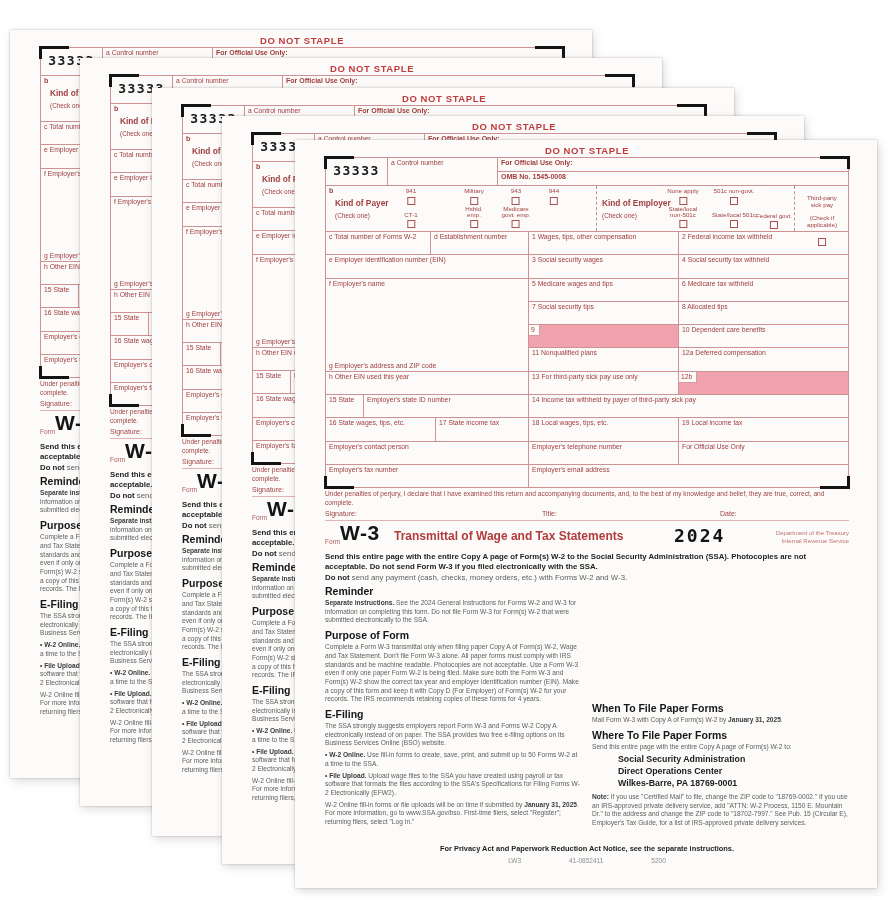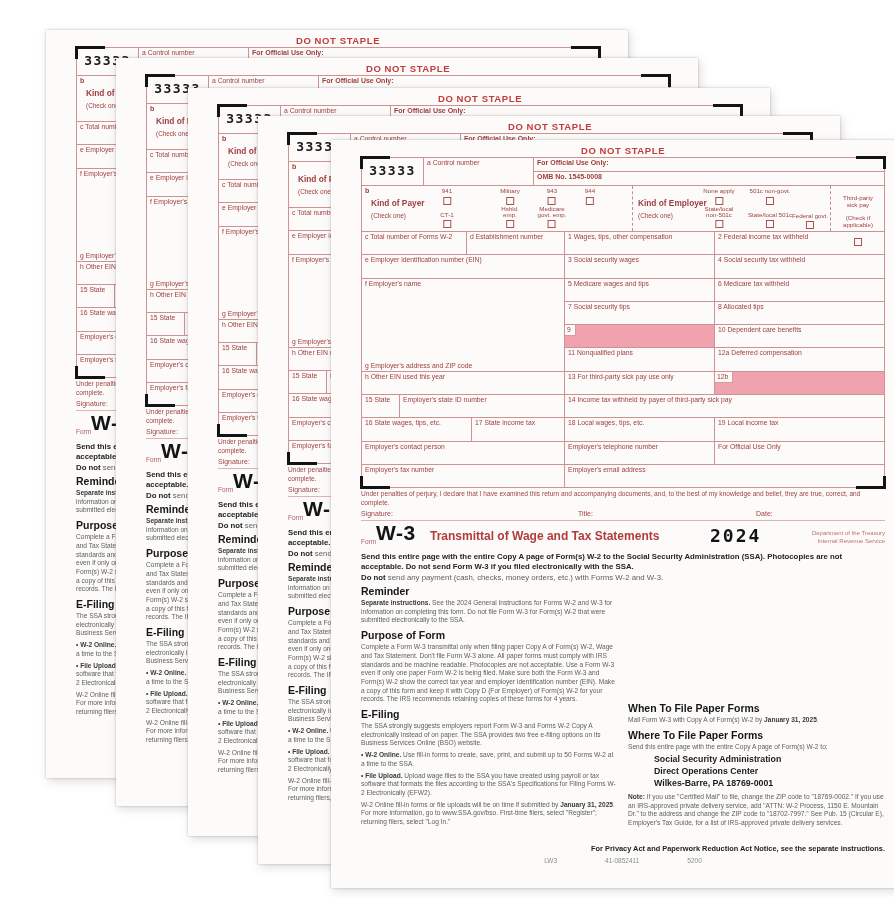--- a/index.html
+++ b/index.html
@@ -2,21 +2,21 @@
 <html style="--form-red: #9f3c3c; --line-red: #cf9292; --staple-red: #c13b3c; --title-red: #b23c3c; --pink: #f0a3ae; --black: #1d1d1d; --gray: #5e5e5e; --paper: #fcfbfa;"><head>
 <meta charset="utf-8">
 <style>
   :root{
     --form-red:#9f3c3c; --line-red:#cf9292; --staple-red:#c13b3c; --title-red:#b23c3c;
     --pink:#f0a3ae; --black:#1d1d1d; --gray:#5e5e5e; --paper:#fcfbfa;
   }
   *{box-sizing:border-box; margin:0; padding:0;}
   html,body{width:894px; height:897px; background:#ffffff; overflow:hidden;
     font-family:"Liberation Sans", sans-serif;}
-  .stage{position:absolute; inset:0;margin-left:36px;}
+  .stage{position:absolute; inset:0;}
   .sheet{position:absolute; width:582px; height:748px; background:var(--paper);
     box-shadow:0 0 2px rgba(105,95,90,.38), 2px 3px 9px rgba(105,95,90,.22);}
   .s1{left:10px; top:30px;} .s2{left:80px; top:58px;} .s3{left:152px; top:88px;}
   .s4{left:222px; top:116px;} .s5{left:295px; top:140px;}
   .form-root{position:absolute; inset:0; overflow:hidden;}
 
   .staple{position:absolute; left:30px; top:5px; width:524px; text-align:center;
     color:var(--staple-red); font-weight:bold; font-size:9.5px; letter-spacing:.6px;}
 
   .grid{position:absolute; left:30px; top:17px; width:524px; height:331px;
@@ -99,21 +99,21 @@
   .sendpara .g{color:var(--gray); font-weight:normal;}
 
   .cols{position:absolute; left:30px; top:441px; width:524px; font-size:6.6px;}
   .leftcol{position:absolute; left:0; top:0; width:257px;}
   .rightcol{position:absolute; left:267px; top:117px; width:257px;}
   .cols h3{font-size:10.5px; color:#161616; margin:4px 0 2px; font-weight:bold;}
   .cols p{color:var(--gray); line-height:1.32; margin:0 0 3px;}
   .cols .lead{font-weight:bold; color:#3a3a3a;}
   .addr{font-size:8.8px; font-weight:bold; color:#1c1c1c; margin:2px 0 3px 26px; line-height:1.35;}
 
-  .privacy{position:absolute; left:30px; top:704px; width:524px; text-align:right;
+  .privacy{position:absolute; left:30px; top:704px; width:524px; text-align:center;
     font-size:7.4px; font-weight:bold; color:#232323;}
   .plate{position:absolute; left:30px; top:717px; width:524px; display:flex;
     justify-content:center; gap:48px; font-size:6.5px; color:#8d8d8d;}
 </style>
 </head>
 <body>
 
 <div class="stage">
   <div class="sheet s1">
   <div class="form-root">

